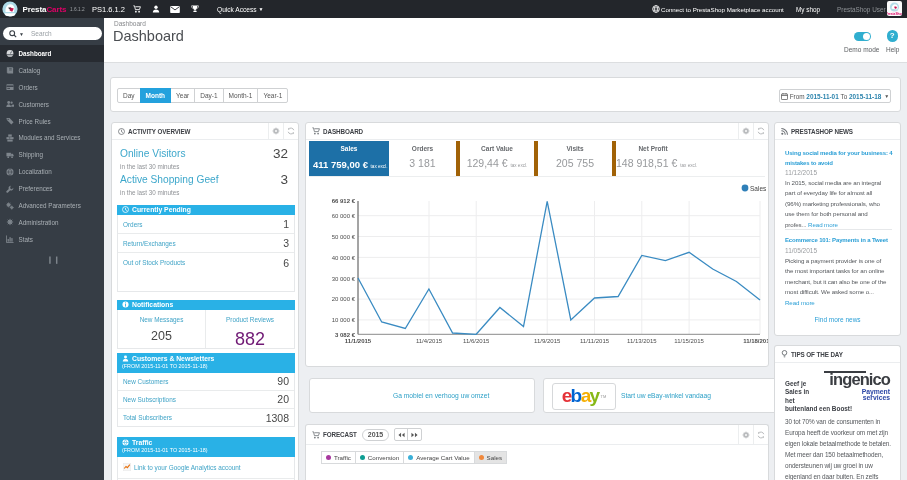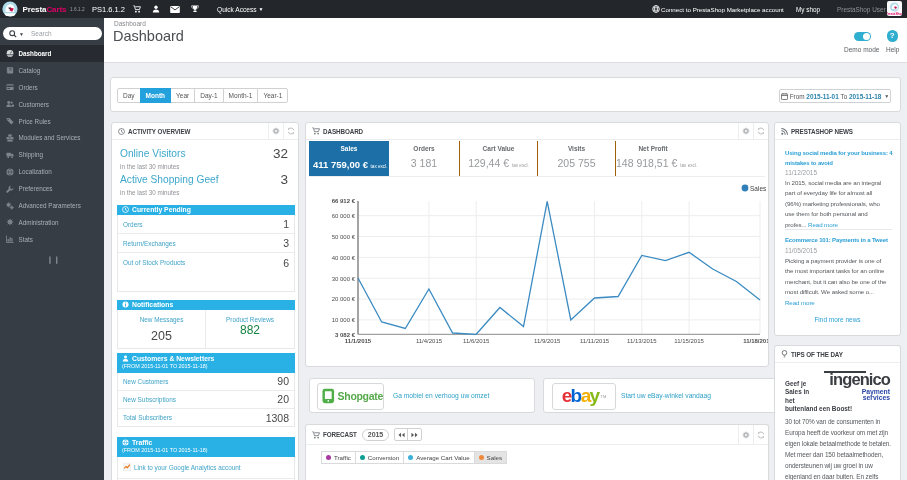--- a/index.html
+++ b/index.html
@@ -293,21 +293,21 @@
       </svg>
   Notifications
  </div>
  <div class="tbl abs" style="left:5px;top:187px;width:178px;height:39px;display:flex">
   <div style="width:50%;border-right:1px solid #e9ebec;text-align:center">
         <div style="margin-top:6px;font-size:6.4px;color:#41a4c7">New Messages</div>
         <div style="margin-top:6px;font-size:12.5px;color:#474747">205</div>
       </div>
   <div style="width:50%;text-align:center">
         <div style="margin-top:6px;font-size:6.4px;color:#41a4c7">Product Reviews</div>
-        <div style="font-size:12px;color:#15803d">882</div>
+        <div style="margin-top:6px;font-size:18px;color:#701a75">882</div>
       </div>
  </div>
 
  <div class="bluebar2 abs" style="left:5px;top:229.5px;width:178px;height:20px">
   <div style="font-size:6.8px;font-weight:bold;display:flex;align-items:center"><svg style="margin-right:3px" width="7" height="7" viewBox="0 0 9 9">
           <circle cx="4.5" cy="2.6" r="1.9" fill="#fff"></circle>
           <path d="M1 8.4c0-2.2 1.5-3.5 3.5-3.5s3.5 1.3 3.5 3.5z" fill="#fff"></path>
         </svg>Customers &amp; Newsletters</div>
   <div style="font-size:5.4px;margin-top:1px">(FROM 2015-11-01 TO 2015-11-18)</div>
  </div>
@@ -441,35 +441,27 @@
    <text x="452" y="165.5" font-weight="bold">11/18/2015</text>
   </g>
 
   <polyline fill="none" stroke="#3a8bc2" stroke-width="1.3" points="52,101 75.7,145 99.3,151.5 122.9,112 146.6,156 170.2,157.3 193.9,130.5 217.5,149.5 241.2,24.3 264.8,142.9 288.5,121 312.1,119.5 335.8,78.4 359.4,83.6 383.1,75.3 406.7,92 430.4,104.5 454,123"></polyline>
 
   <circle cx="439" cy="11" r="3.4" fill="#2f7fb8"></circle>
   <text x="444" y="13.5" font-size="6.5" fill="#444">Sales</text>
  </svg>
 </div>
 <style>
-.kpi{border-right:1px solid #a16207;text-align:center}
+.kpi{border-right:4px solid #a16207;text-align:center}
 .kl{font-size:6.5px;font-weight:bold;color:#66696d;margin-top:4px}
 .kv{font-size:10.5px;color:#97999c;margin-top:5px}
 .ks{font-size:4.6px}
 </style>
 
 <div class="panel" style="left:309px;top:378px;width:226px;height:35px">
- <div class="abs" style="left:7px;top:3.5px;width:67px;height:27px;border:1px solid #d6d8da;border-radius:3px;display:flex;align-items:center">
-  <svg style="margin-left:4px" width="13" height="16" viewBox="0 0 13 16">
-        <rect x="0.5" y="0.5" width="12" height="15" rx="2.5" fill="#4fae48"></rect>
-        <rect x="3" y="3" width="7" height="8.2" rx="0.6" fill="#fff"></rect>
-        <circle cx="6.5" cy="13" r="0.9" fill="#fff"></circle>
-      </svg>
-  <span style="margin-left:3px;font-size:10.5px;font-weight:bold;color:#57a94c;letter-spacing:-0.3px">Shopgate</span>
- </div>
  <div class="abs" style="left:83px;top:0;width:140px;height:33px;display:flex;align-items:center;font-size:6.7px;color:#2da0c7">Ga mobiel en verhoog uw omzet</div>
 </div>
 <div class="panel" style="left:543px;top:378px;width:267px;height:35px">
  <div class="abs" style="left:8px;top:3.5px;width:64px;height:27px;border:1px solid #d6d8da;border-radius:3px;display:flex;align-items:center;justify-content:center">
   <span style="font-size:19px;font-weight:bold;letter-spacing:-1.6px;font-family:'Liberation Sans',sans-serif"><span style="color:#e53238">e</span><span style="color:#0064d2">b</span><span style="color:#f5af02">a</span><span style="color:#86b817">y</span></span>
       <span style="font-size:4px;color:#999;vertical-align:7px;margin-left:2px">TM</span>
  </div>
  <div class="abs" style="left:77px;top:0;width:146px;height:33px;display:flex;align-items:center;font-size:6.7px;color:#2da0c7">Start uw eBay-winkel vandaag</div>
 </div>
 

